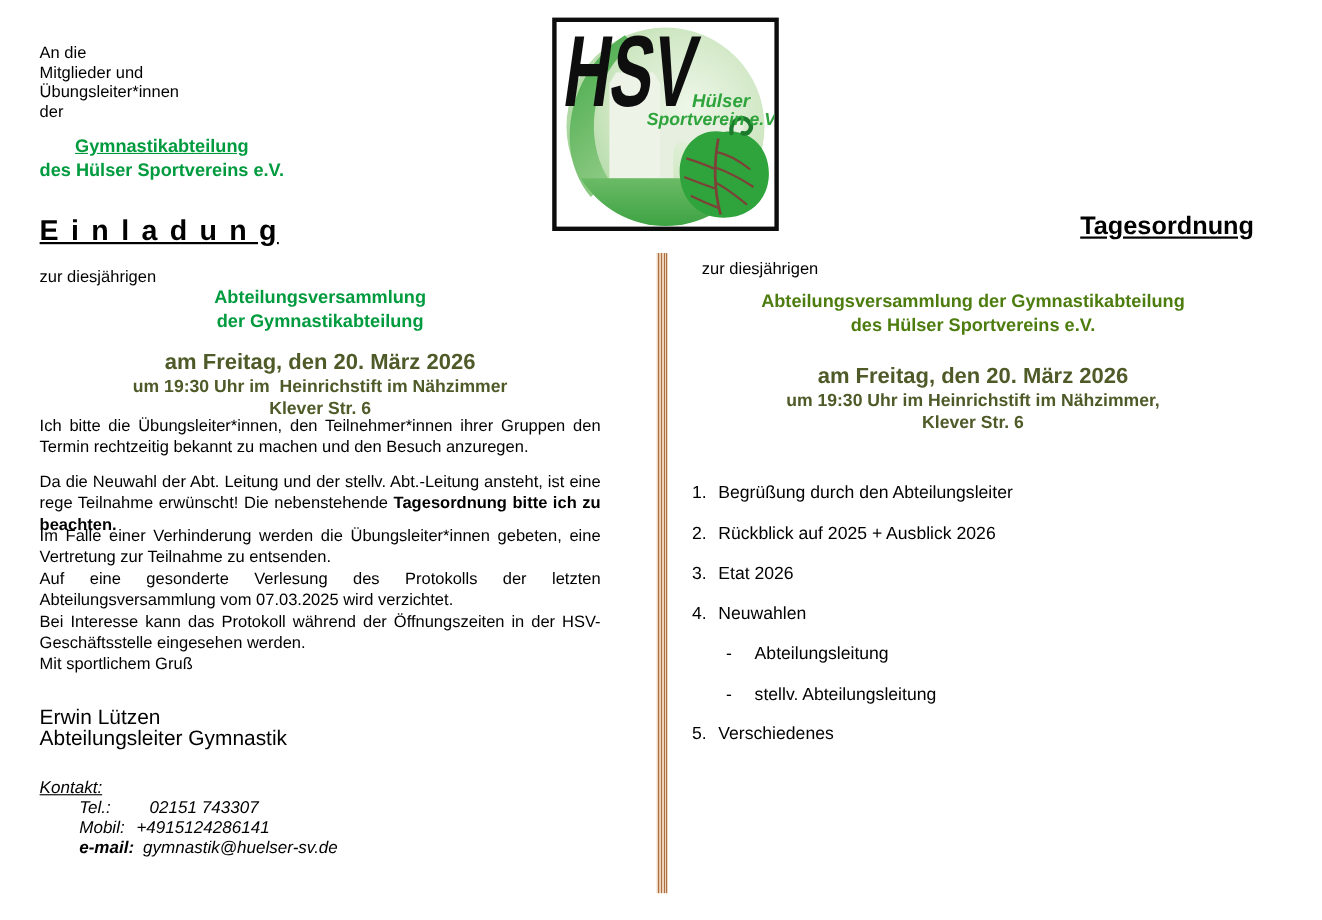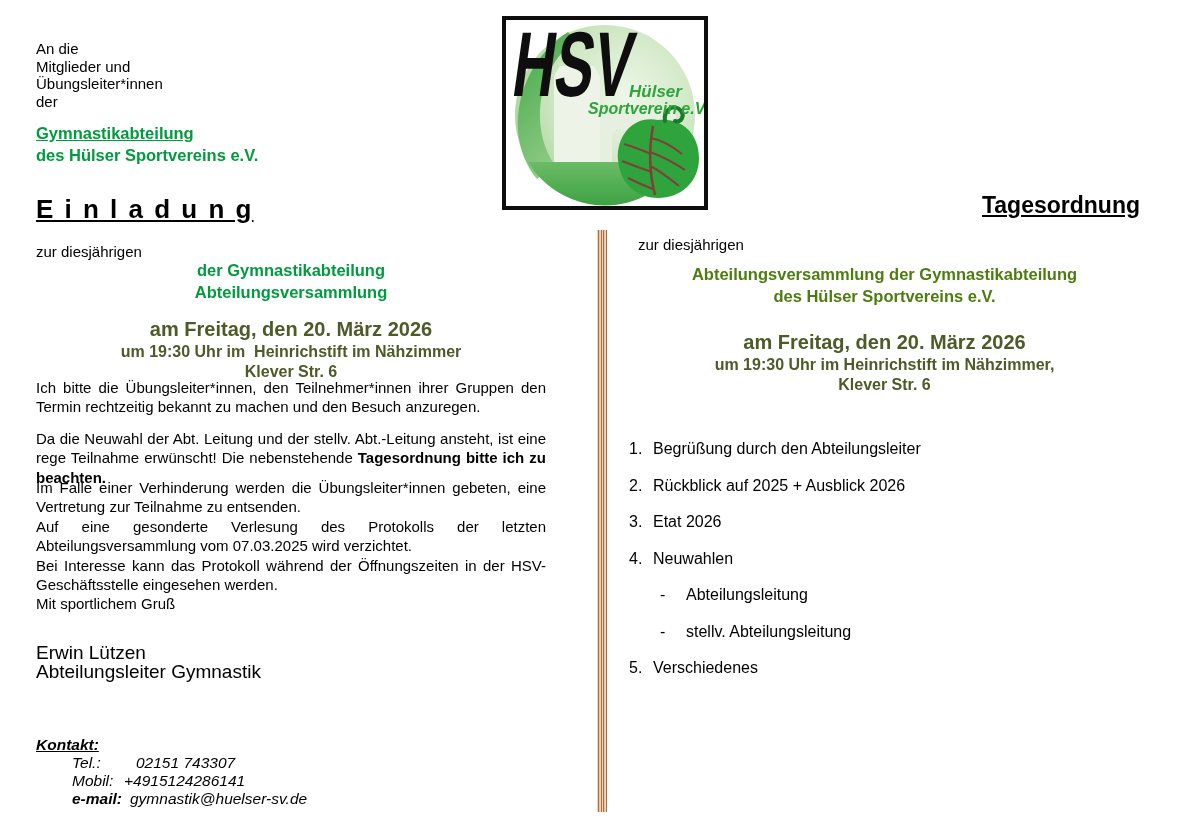--- a/index.html
+++ b/index.html
@@ -11,21 +11,21 @@
     background: #ffffff;
     font-family: "Liberation Sans", sans-serif;
     color: #000000;
     overflow: hidden;
   }
   .abs { position: absolute; }
   .pre { white-space: pre-wrap; }
 
   
   .addressee { left:36px; top:40px; font-size:15px; line-height:17.5px; }
-  .org-block { left:36px; top:122px; font-size:16.5px; font-weight:bold; line-height:22px; color:#009B3E; }
+  .org-block { left:36px; top:122px; font-size:16.5px; font-weight:bold; line-height:22px; color:#009B3E;text-align:center; }
   .org-block .u { text-decoration: underline; }
 
   .logo-box { left:502px; top:16px; width:206px; height:194px; border:4px solid #0d0d0d; background:#ffffff; }
   .logo-box svg { width:100%; height:100%; display:block; }
 
   .einladung { left:36px; top:194px; width:412px; text-align:left;
     font-size:26px; font-weight:bold; letter-spacing:2px; text-decoration:underline; }
   .intro-left { left:36px; top:243px; font-size:15px; }
   .event-left { left:36px; top:260px; width:510px; text-align:center;
     color:#009B3E; font-weight:bold; font-size:16.5px; line-height:21.5px; }
@@ -36,21 +36,21 @@
   .date-l3 { font-size:16px; line-height:20px; }
 
   .body-par { left:36px; width:510px; font-size:15px; line-height:19.4px; text-align:justify; }
   .p1 { top:378px; }
   .p2 { top:429px; }
   .p3 { top:478px; }
   .closing { left:36px; top:595px; font-size:15px; }
   .signature { left:36px; top:644px; font-size:19px; line-height:18.5px; }
 
   .contact { left:36px; top:708px; font-size:15.5px; line-height:18px; font-style:italic; }
-  .contact .head { font-weight:bold; text-decoration:underline;margin-top:28px; }
+  .contact .head { font-weight:normal; text-decoration:underline; }
   .contact .row { display:flex;margin-left:36px; }
   .lbl-tel { width:64px; }
   .lbl-mobil { width:52px; }
   .lbl-email { width:58px;font-weight:bold; }
 
   
   .divider { left:597px; top:230px; width:10px; height:582px;
     background: repeating-linear-gradient(90deg,
       #ecd3bc 0px, #ecd3bc 1px,
       #ad6f42 1px, #ad6f42 2px,
@@ -136,22 +136,22 @@
       <text x="123" y="77" font-size="17" font-weight="bold" fill="#2FA43C" font-style="italic" font-family="Liberation Sans, sans-serif">Hülser</text>
       <text x="82" y="94" font-size="16" font-weight="bold" fill="#2FA43C" font-style="italic" font-family="Liberation Sans, sans-serif">Sportverein e.V.</text>
     </svg>
   </div>
 
   <div class="abs einladung">E i n l a d u n g</div>
 
   <div class="abs intro-left">zur diesjährigen</div>
 
   <div class="abs event-left">
+    <div>Abteilungsversammlung</div>
     <div>der Gymnastikabteilung</div>
-    <div>Abteilungsversammlung</div>
   </div>
 
   <div class="abs date-left">
     <div class="date-l1 pre">am Freitag, den 20. März 2026</div>
     <div class="date-l2 pre">um 19:30 Uhr im  Heinrichstift im Nähzimmer</div>
     <div class="date-l3 pre">Klever Str. 6</div>
   </div>
 
   <div class="abs body-par p2"><span>Da die Neuwahl der Abt. Leitung und der stellv. Abt.-Leitung ansteht, ist eine rege Teilnahme erwünscht! Die nebenstehende </span><b>Tagesordnung bitte ich zu beachten.</b></div>
 

